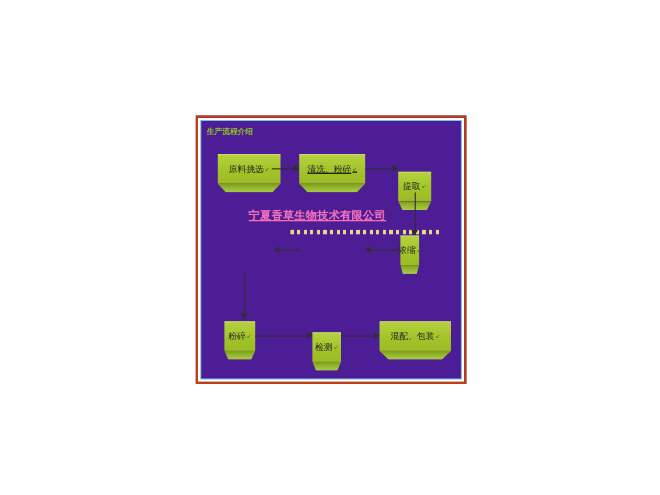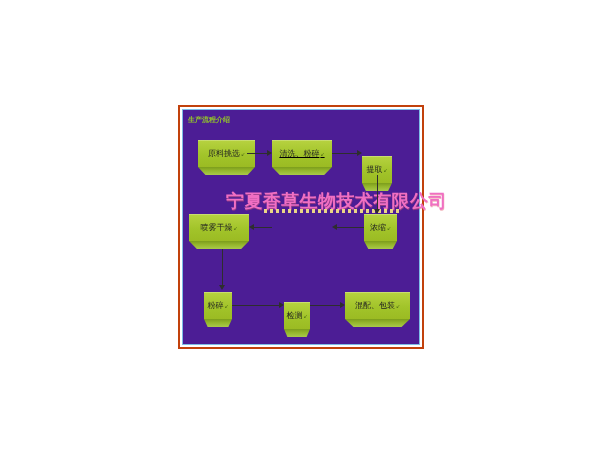--- a/index.html
+++ b/index.html
@@ -12,44 +12,44 @@
          border:2px solid #c2410c;
          box-shadow:inset 0 0 0 2px #ffffff, inset 0 0 0 3px #7dbde7;
          background:#4c1d95;}
 
   .diagram-title{position:absolute;left:8px;top:8px;
          font-size:7px;font-weight:bold;color:#92c32b;letter-spacing:0px;
          white-space:nowrap;}
 
   
   .watermark{position:absolute;left:46px;top:82px;z-index:1;
-         font-family:"DejaVu Serif",serif;font-weight:bold;font-size:18px;
+         font-family:"DejaVu Serif",serif;font-weight:bold;font-size:10px;
          color:#f06fc3;text-shadow:0.5px 0.5px 0 rgba(226,91,106,.45);
-         white-space:nowrap;letter-spacing:0.4px;}
+         white-space:nowrap;letter-spacing:0.4px;text-decoration:underline;}
   .wave{position:absolute;left:84px;top:102px;width:136px;height:4px;z-index:1;
          background:repeating-linear-gradient(90deg,#f2df85 0 3px,rgba(0,0,0,0) 3px 6px);
          opacity:.95;}
 
   
   .node{position:absolute;z-index:2;}
   .node-top{height:27px;display:flex;align-items:center;justify-content:center;
          background:linear-gradient(180deg,#b7d240 0%,#a2c42a 55%,#9bbb23 100%);
          box-shadow:inset 0 1px 0 rgba(255,255,255,.25);}
   .node-base{height:8px;
          background:linear-gradient(180deg,#7c9d1c 0%,#94b62c 45%,#a9ca4a 100%);
          clip-path:polygon(0 0,100% 0,87% 100%,13% 100%);}
   .lbl{font-size:8px;color:#222222;white-space:nowrap;}
   .eol{font-size:5px;color:#4d6a12;margin-left:1px;}
 
   .r1c1{left:18px; top:33px; width:57px;text-align:right;}
   .r1c2{left:92px; top:33px; width:60px;text-decoration:underline;}
   .r1c3{left:182px;top:33px; width:30px;margin-top:16px;}
   .r2c1{left:9px;  top:107px;width:60px;}
   .r2c2{left:92px; top:107px;width:60px;}
-  .r2c3{left:184px;top:107px;width:33px;}
+  .r2c3{left:184px;top:107px;width:17px;}
   .r3c1{left:24px; top:185px;width:28px;}
   .r3c2{left:104px;top:185px;width:26px;margin-top:10px;}
   .r3c3{left:165px;top:185px;width:65px;text-align:right;}
 
   
   .hline{position:absolute;height:1px;background:#2e2e2e;z-index:3;}
   .vline{position:absolute;width:1px;background:#2e2e2e;z-index:3;}
   .ah-r{position:absolute;width:0;height:0;z-index:3;
         border-top:3px solid rgba(0,0,0,0);border-bottom:3px solid rgba(0,0,0,0);
         border-left:5px solid #2e2e2e;}
@@ -86,27 +86,20 @@
       <div class="node-base"></div>
     </div>
     <div class="node r1c3">
       <div class="node-top">
         <span class="lbl">提取</span>
           <span class="eol">↙</span>
       </div>
       <div class="node-base"></div>
     </div>
 
-    <div class="node r2c1">
-      <div class="node-top">
-        <span class="lbl">喷雾干燥</span>
-          <span class="eol">↙</span>
-      </div>
-      <div class="node-base"></div>
-    </div>
     <div class="node r2c3">
       <div class="node-top">
         <span class="lbl">浓缩</span>
           <span class="eol">↙</span>
       </div>
       <div class="node-base"></div>
     </div>
 
     <div class="node r3c1">
       <div class="node-top">

